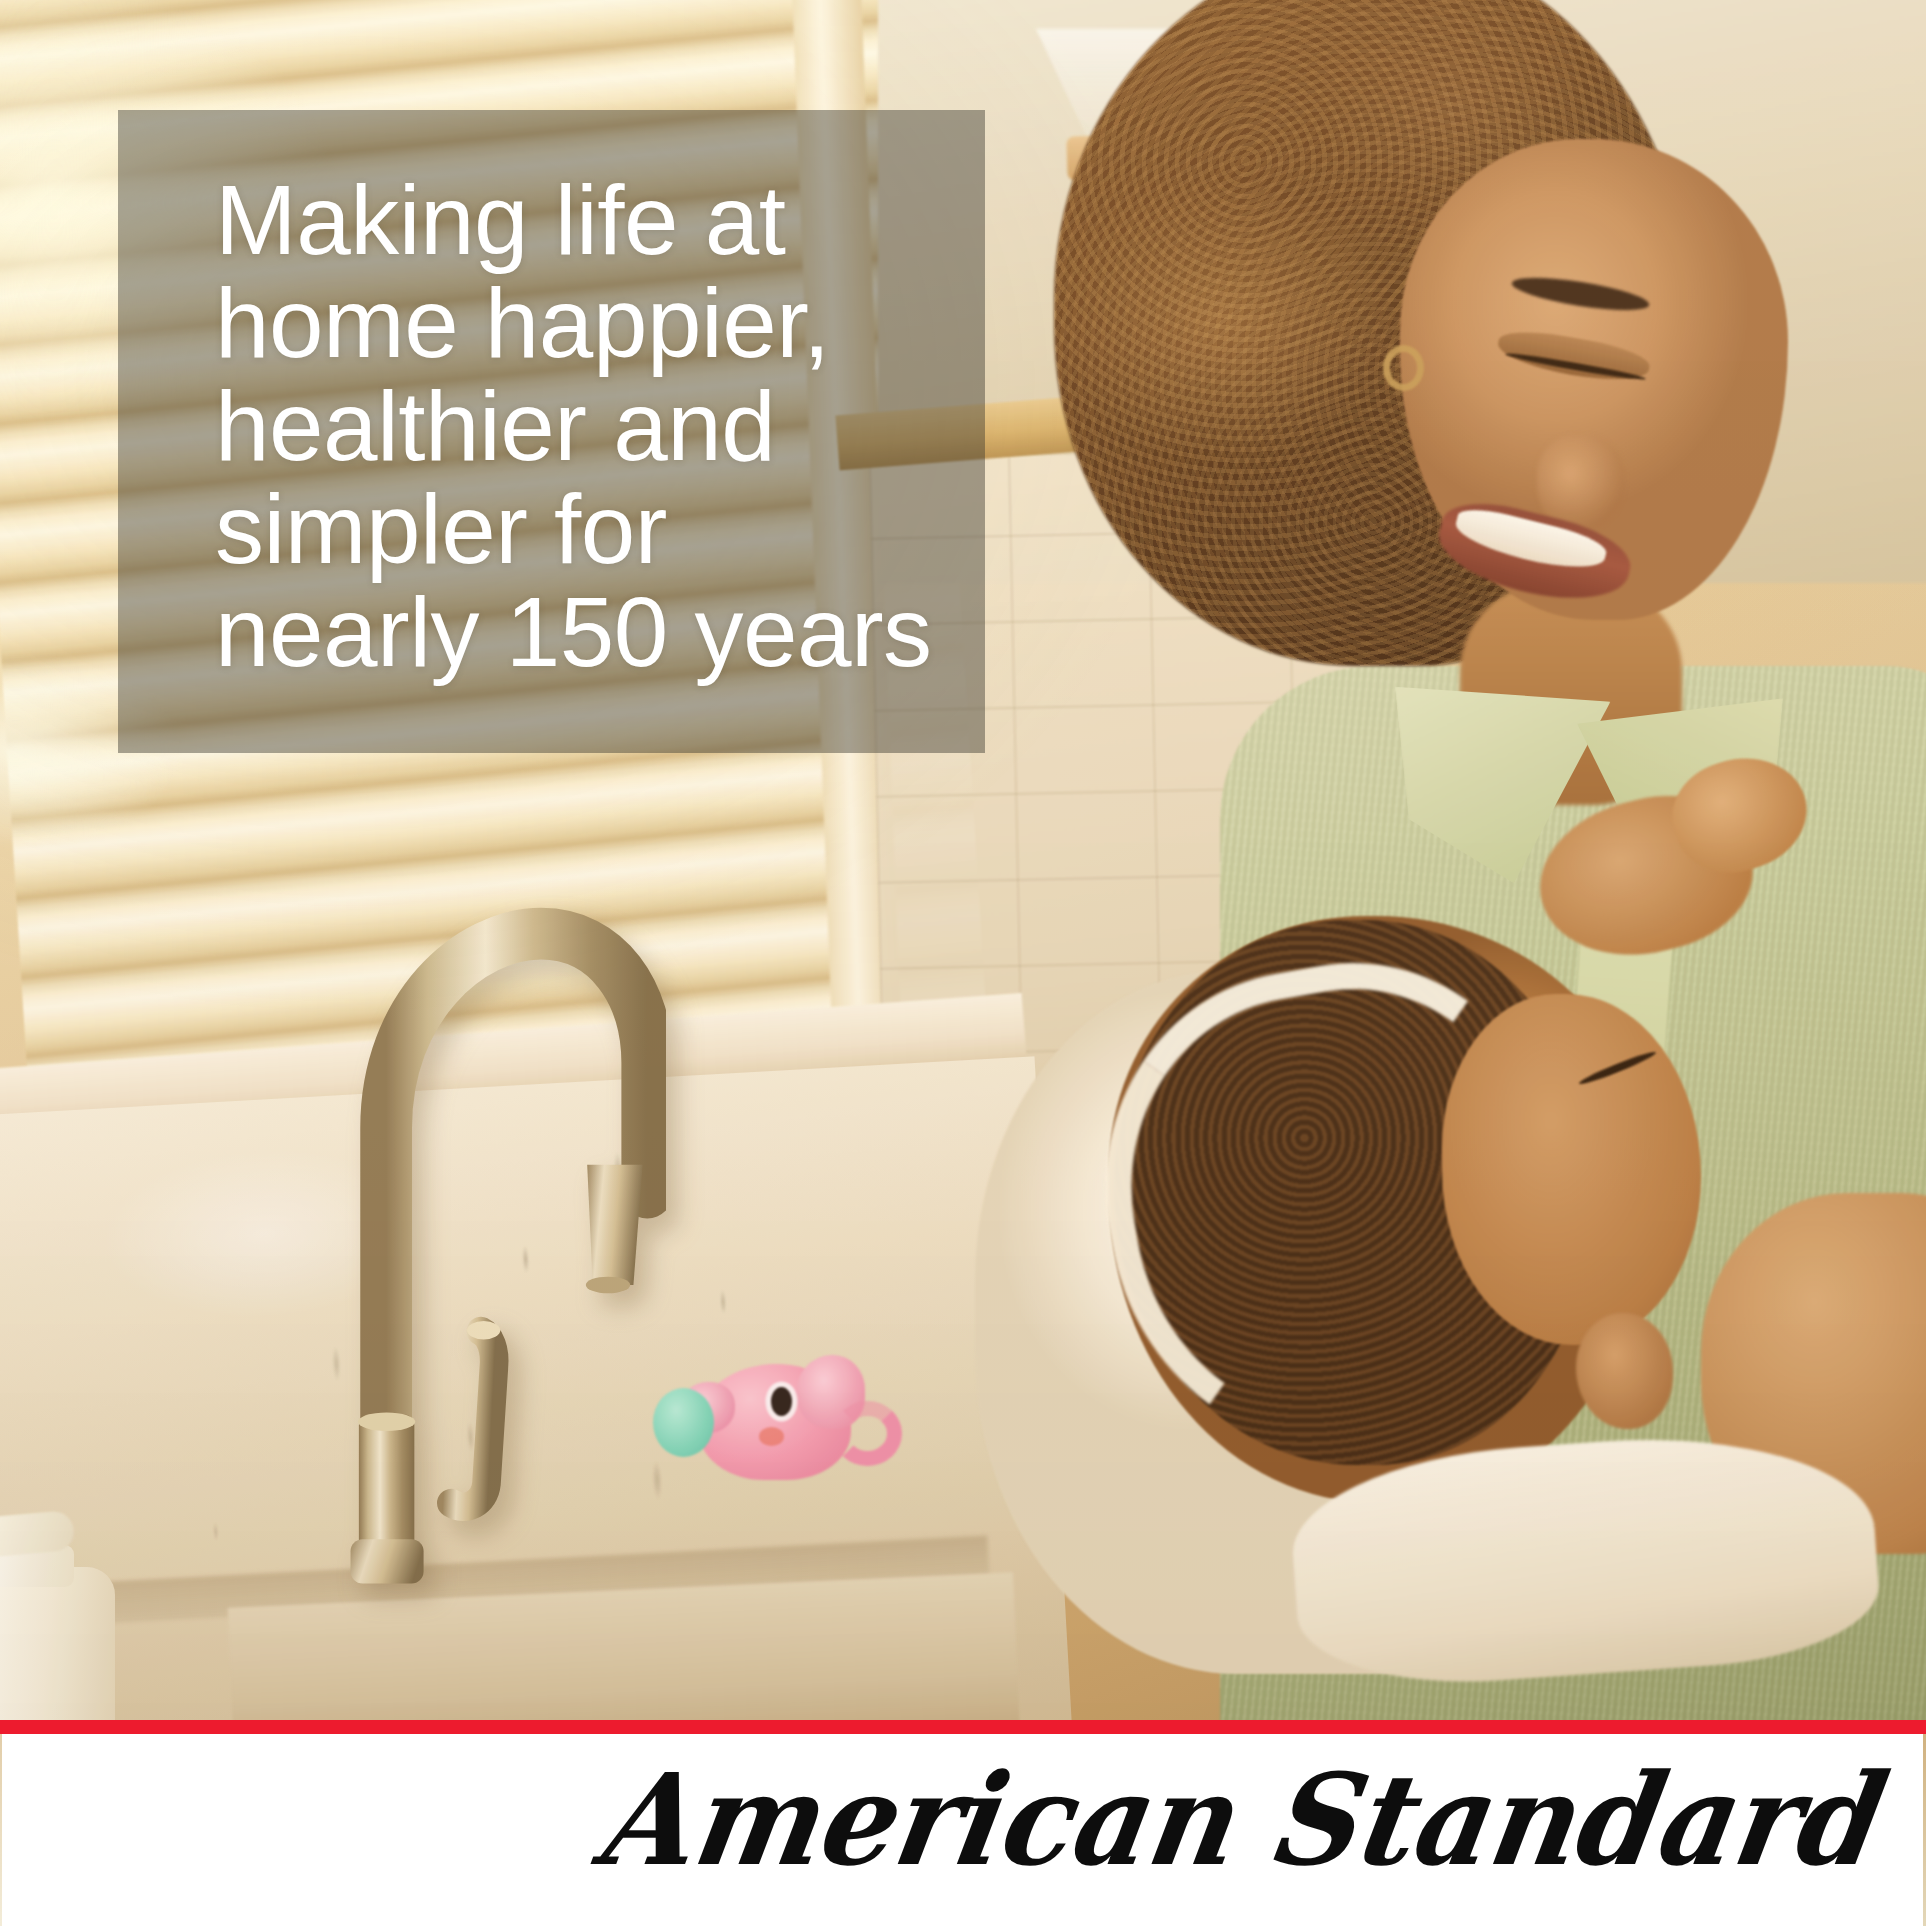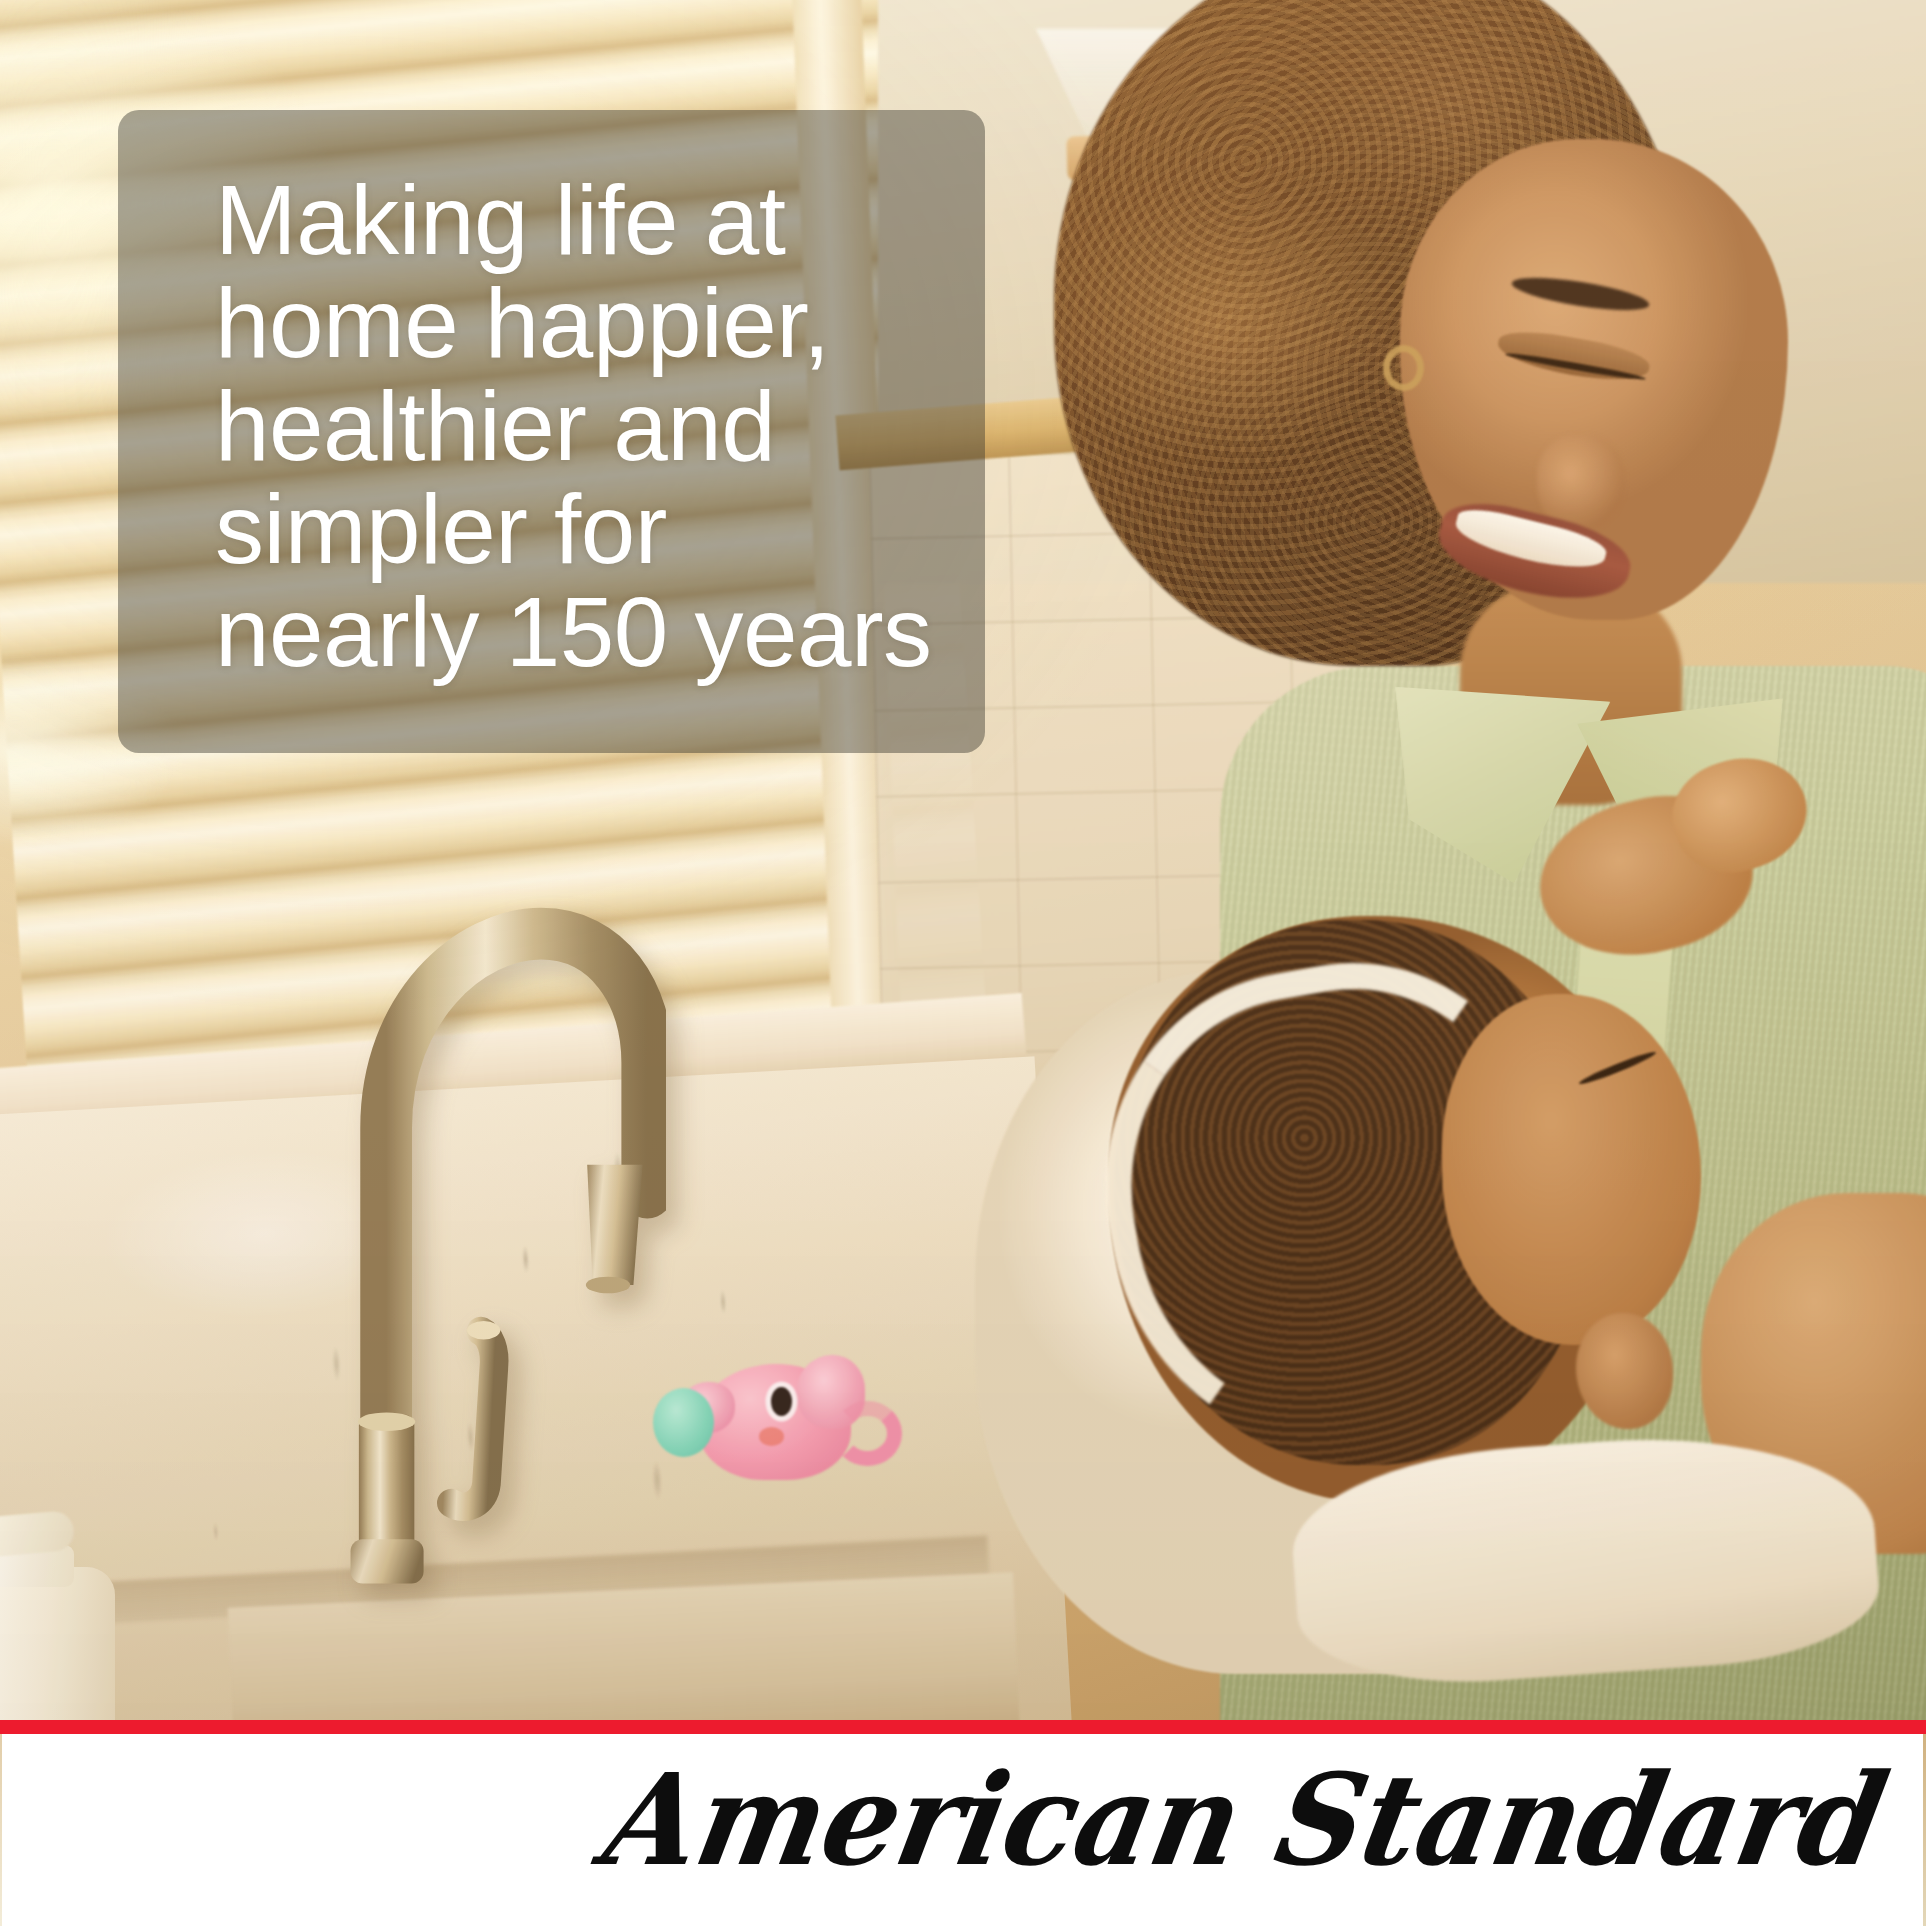--- a/index.html
+++ b/index.html
@@ -578,21 +578,20 @@
     pointer-events:none;
   }
 
   
   .overlay-box{
     position:absolute;
     left:118px; top:110px;
     width:867px; height:643px;
     background:rgba(56,54,46,0.44);
     padding:59px 0 0 97px;
-    border-radius:21px;
   }
   .headline{
     margin:0;
     color:#ffffff;
     font-family:"Liberation Sans", sans-serif;
     font-weight:300;
     font-size:98px;
     line-height:103px;
     letter-spacing:-0.5px;
     white-space:pre-line;

